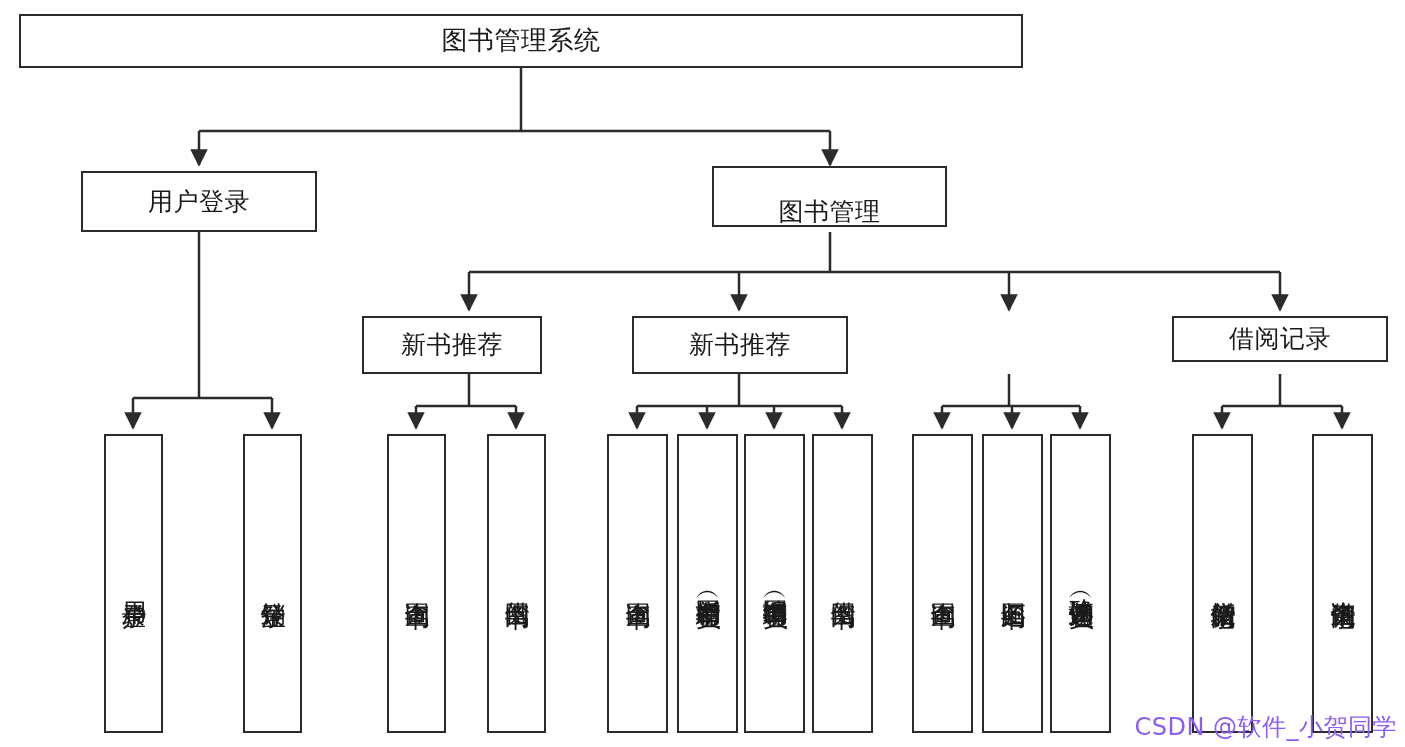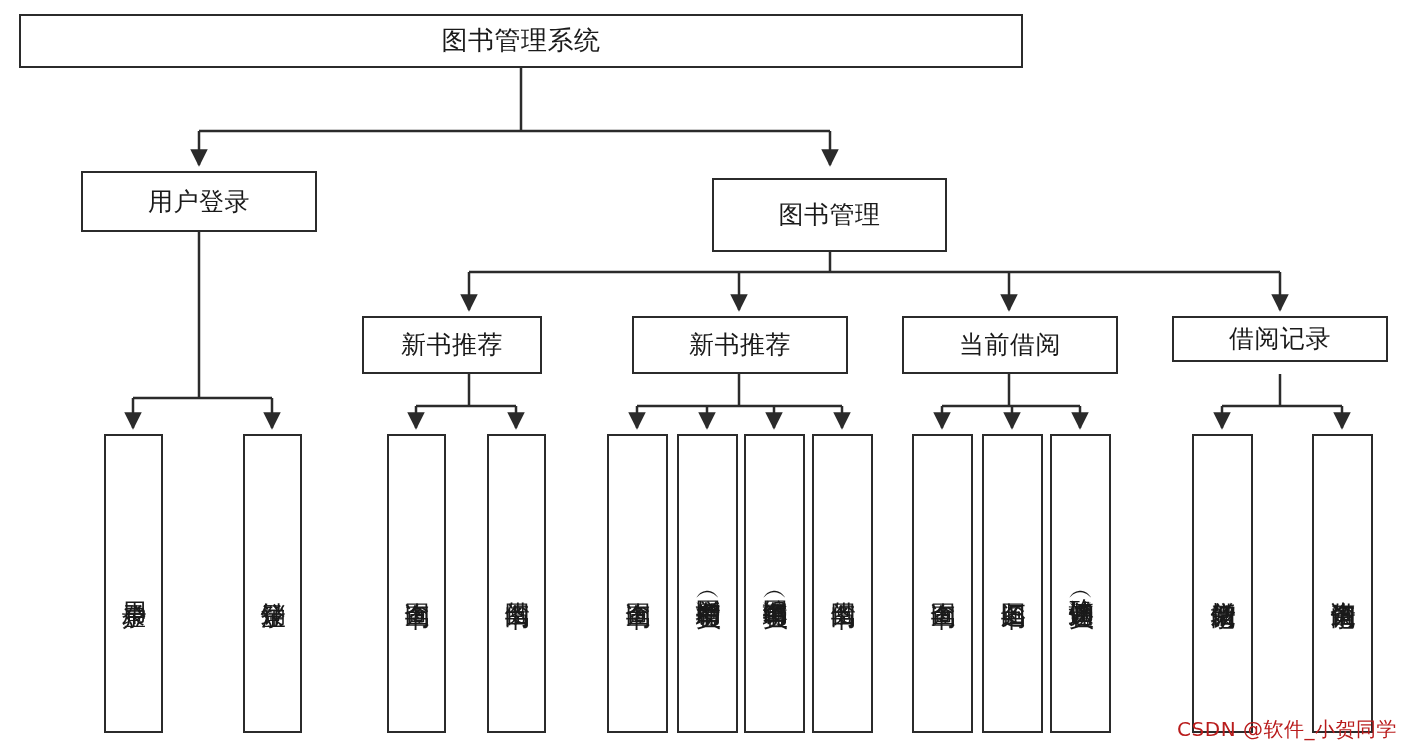--- a/index.html
+++ b/index.html
@@ -54,22 +54,22 @@
     white-space: nowrap;
     color: #1a1a1a;
   }
   #root-node {
     font-size: 26px;
   }
   #watermark {
     position: absolute;
     right: 8px;
     bottom: 4px;
-    font-size: 20px;
-    color: #b91c1c;
+    font-size: 24px;
+    color: #8b5cf6;
     white-space: nowrap;
     letter-spacing: 0.5px;
   }
 </style>
 </head>
 <body>
 
 <div id="canvas">
 
   <svg id="edges" viewBox="0 0 1405 747" xmlns="http://www.w3.org/2000/svg">
@@ -122,32 +122,29 @@
     </g>
   </svg>
 
   <div class="node node-h" id="root-node" style="left:19px; top:14px; width:1004px; height:54px;">
     <span>图书管理系统</span>
   </div>
 
   <div class="node node-h" style="left:81px; top:171px; width:236px; height:61px;">
     <span>用户登录</span>
   </div>
-  <div class="node node-h" style="left:712px; top:178px; width:235px; height:74px;">
+  <div class="node node-h" style="left:712px; top:166px; width:235px; height:61px;align-items:flex-end;">
     <span>图书管理</span>
   </div>
 
   <div class="node node-h" style="left:362px; top:316px; width:180px; height:58px;">
     <span>新书推荐</span>
   </div>
   <div class="node node-h" style="left:632px; top:316px; width:216px; height:58px;">
     <span>新书推荐</span>
-  </div>
-  <div class="node node-h" style="left:902px; top:316px; width:216px; height:58px;">
-    <span>当前借阅</span>
   </div>
   <div class="node node-h" style="left:1172px; top:316px; width:216px; height:46px;">
     <span>借阅记录</span>
   </div>
 
   <div class="node node-v" style="left:104px; top:434px; width:59px; height:299px;">
     <span class="vlabel">用户登录</span>
   </div>
   <div class="node node-v" style="left:243px; top:434px; width:59px; height:299px;">
     <span class="vlabel">注销登录</span>

